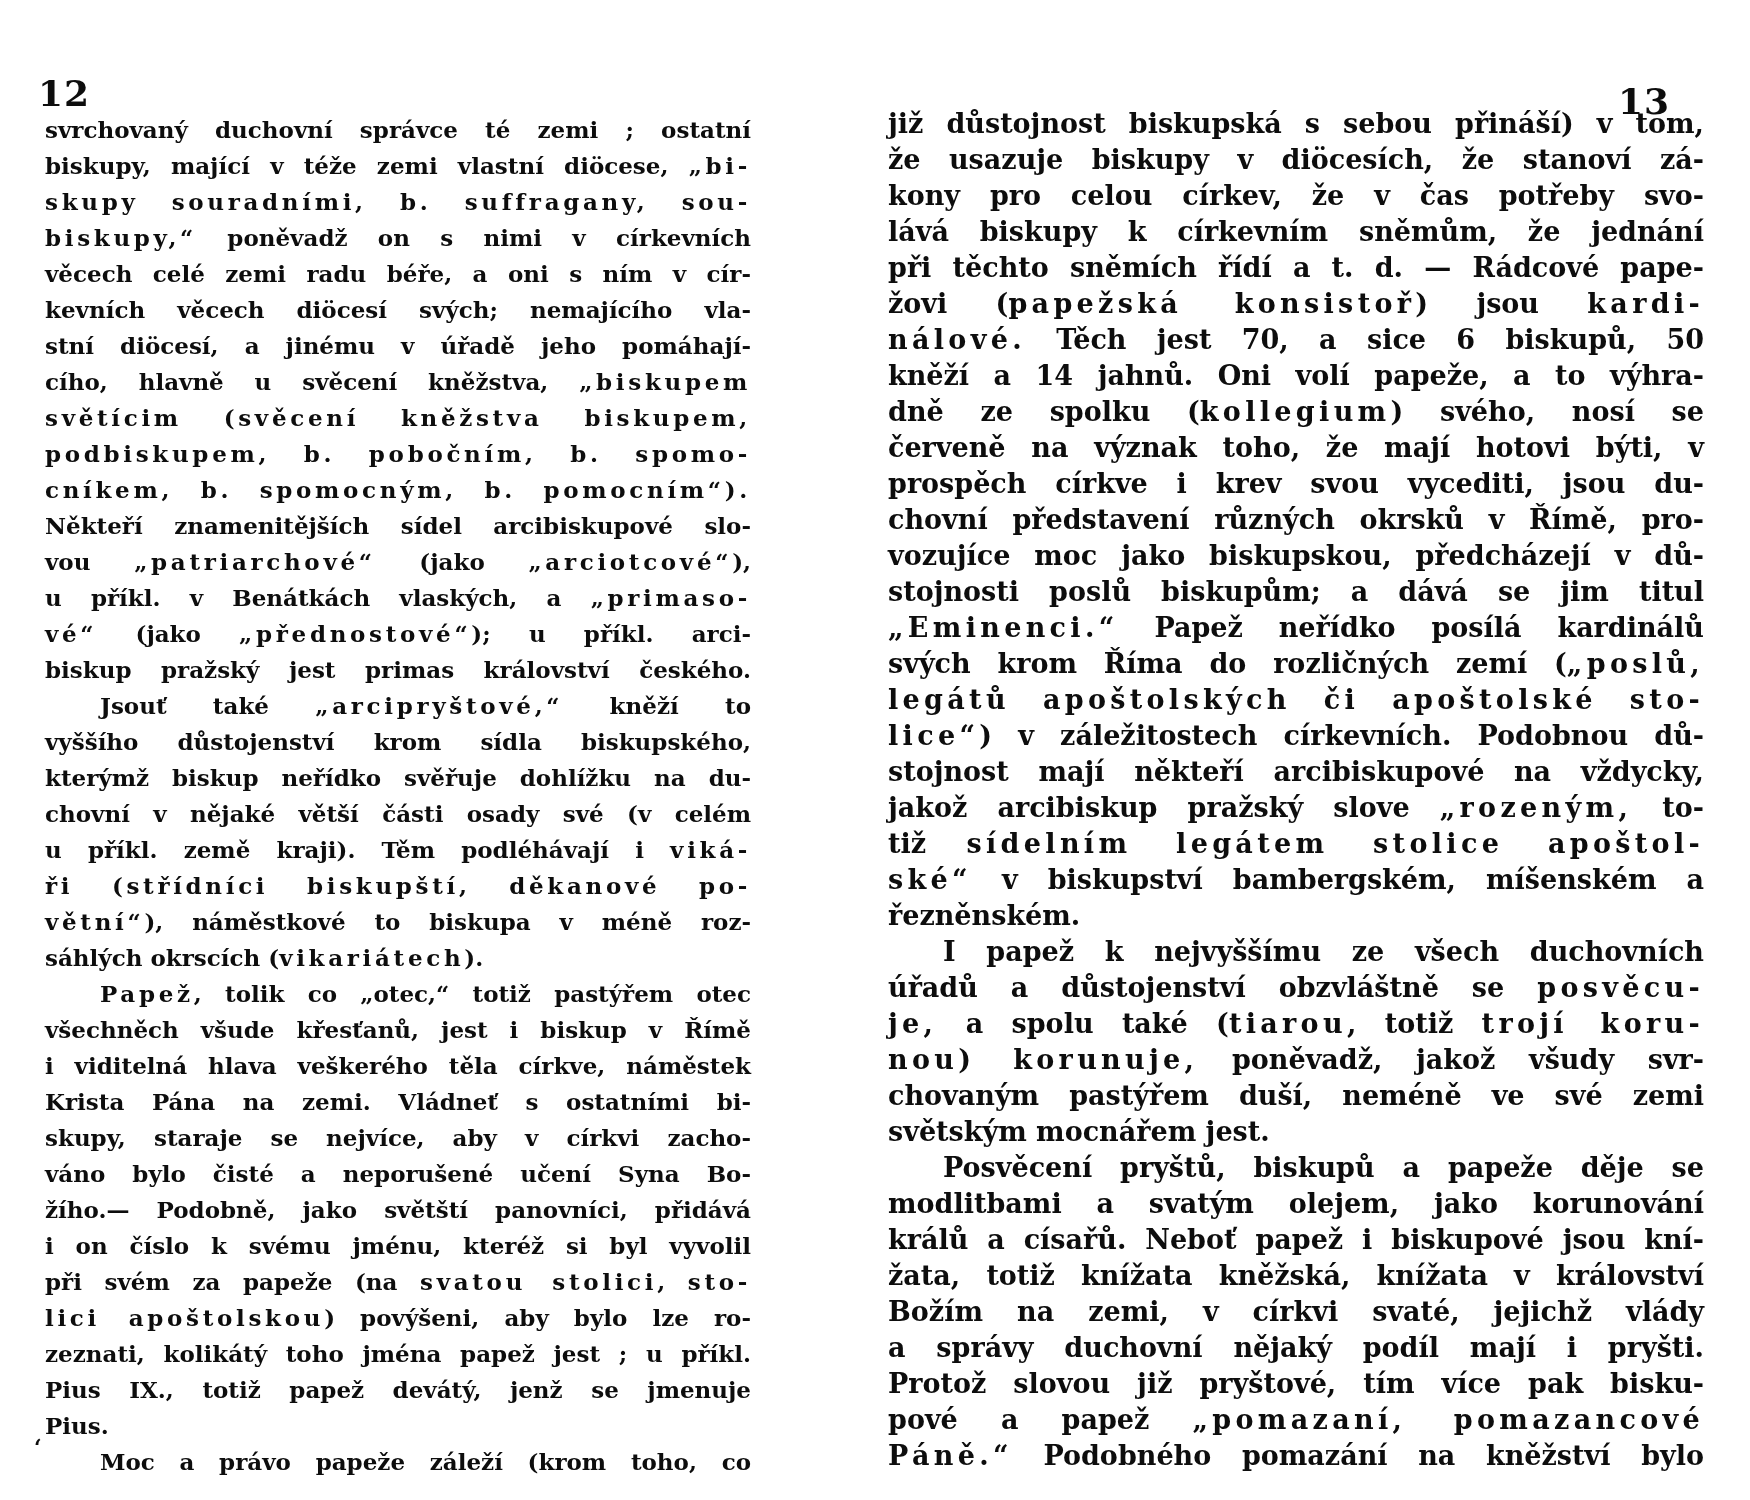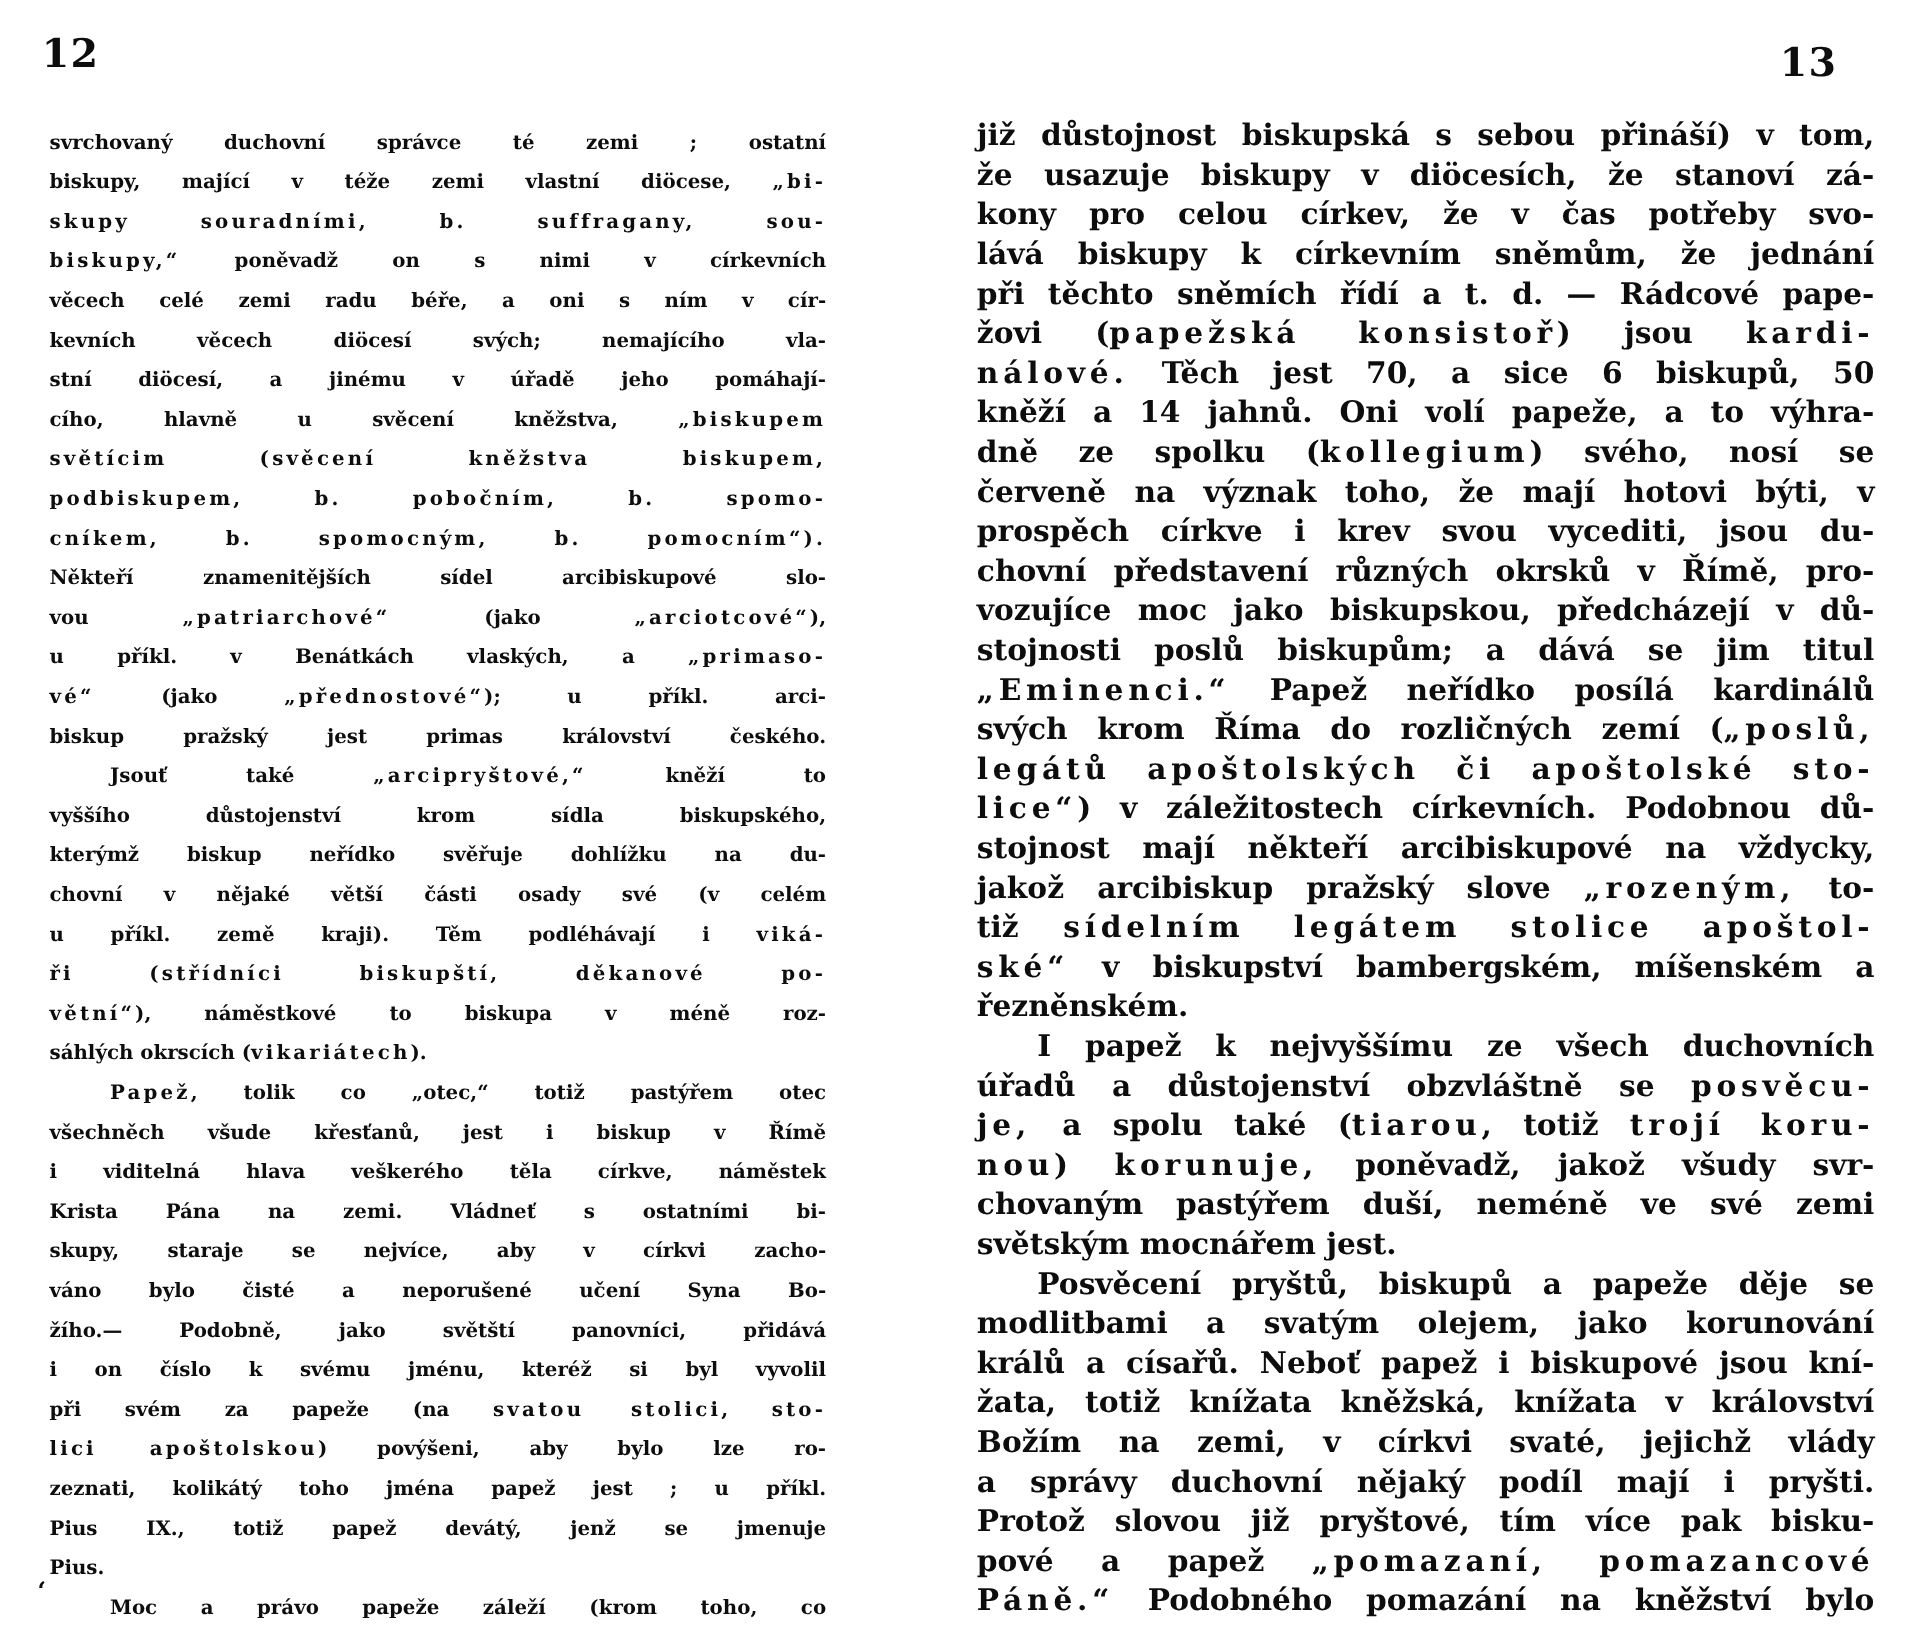--- a/index.html
+++ b/index.html
@@ -9,26 +9,27 @@
     background:#ffffff;
     color:#0d0d0d;
     font-family:"DejaVu Serif","Liberation Serif",serif;
     font-weight:bold;
     overflow:hidden;
   }
   .pagenum {
     position:absolute;
     font-size:36px;
     letter-spacing:1px;
+    margin-top:44px;
   }
   #pn-left  { left:38px;  top:28px; }
   #pn-right { left:1618px; top:36px; width:86px; }
 
   .col { position:absolute; }
-  #col-left  { left:45px;  top:112px; width:706px; font-size:18px;  line-height:36px; }
+  #col-left  { left:45px;  top:112px; width:706px; font-size:23px;  line-height:36px; }
   #col-right { left:888px; top:106px; width:816px; font-size:27px;  line-height:36px; }
 
   .line { text-align:justify; text-align-last:justify; }
   .line.nojust { text-align:center; text-align-last:left; }
   .line.indent { text-indent:55px; }
   .sp { letter-spacing:0.16em; }
 
   .artifact {
     position:absolute;
     left:34px; top:1434px;

